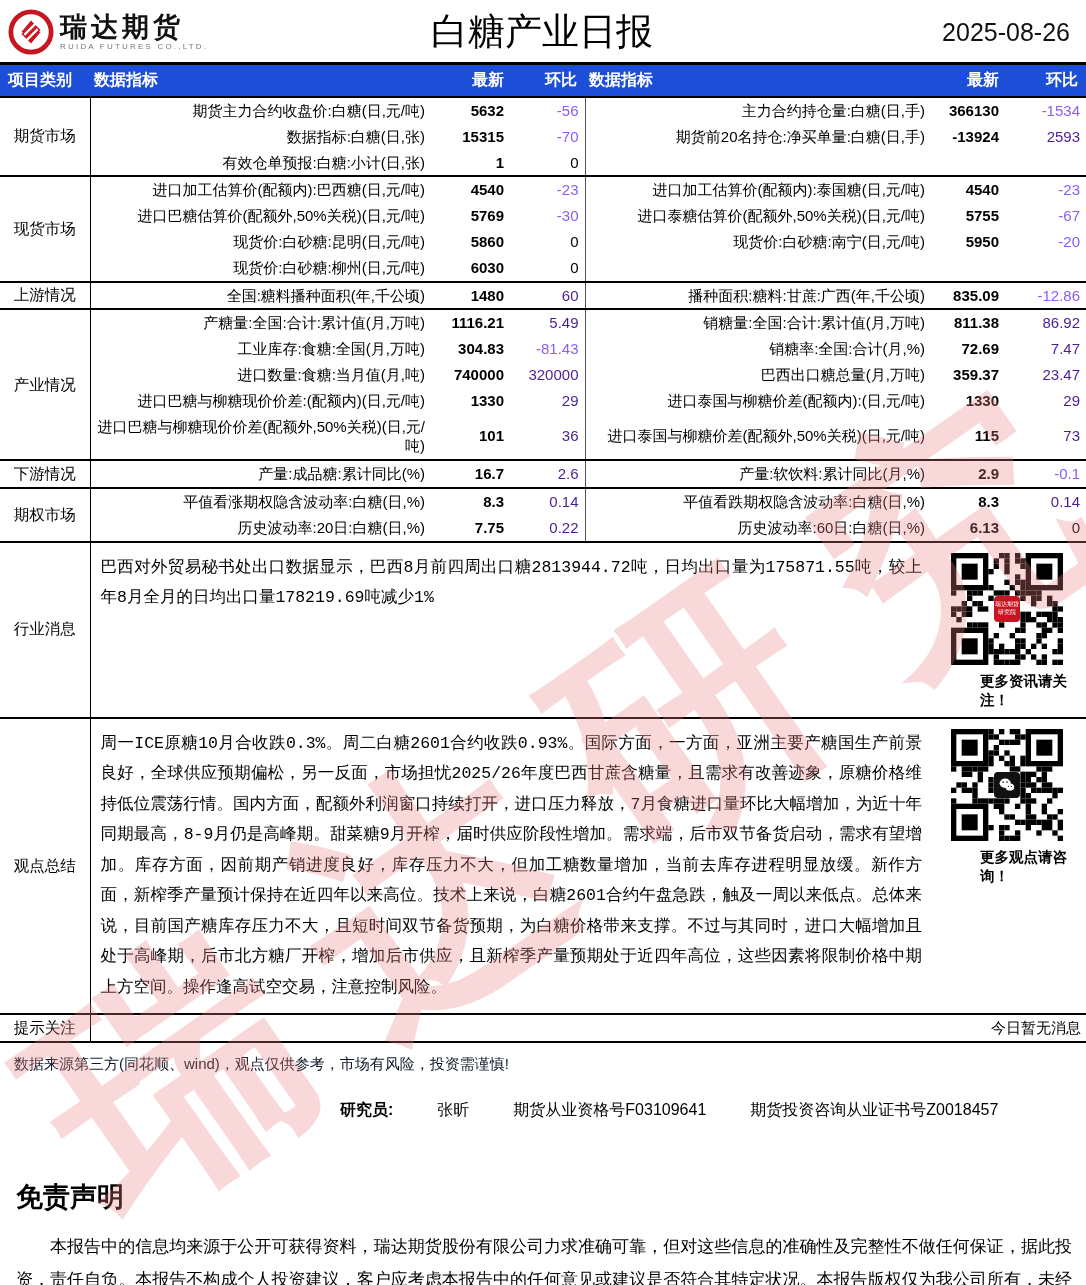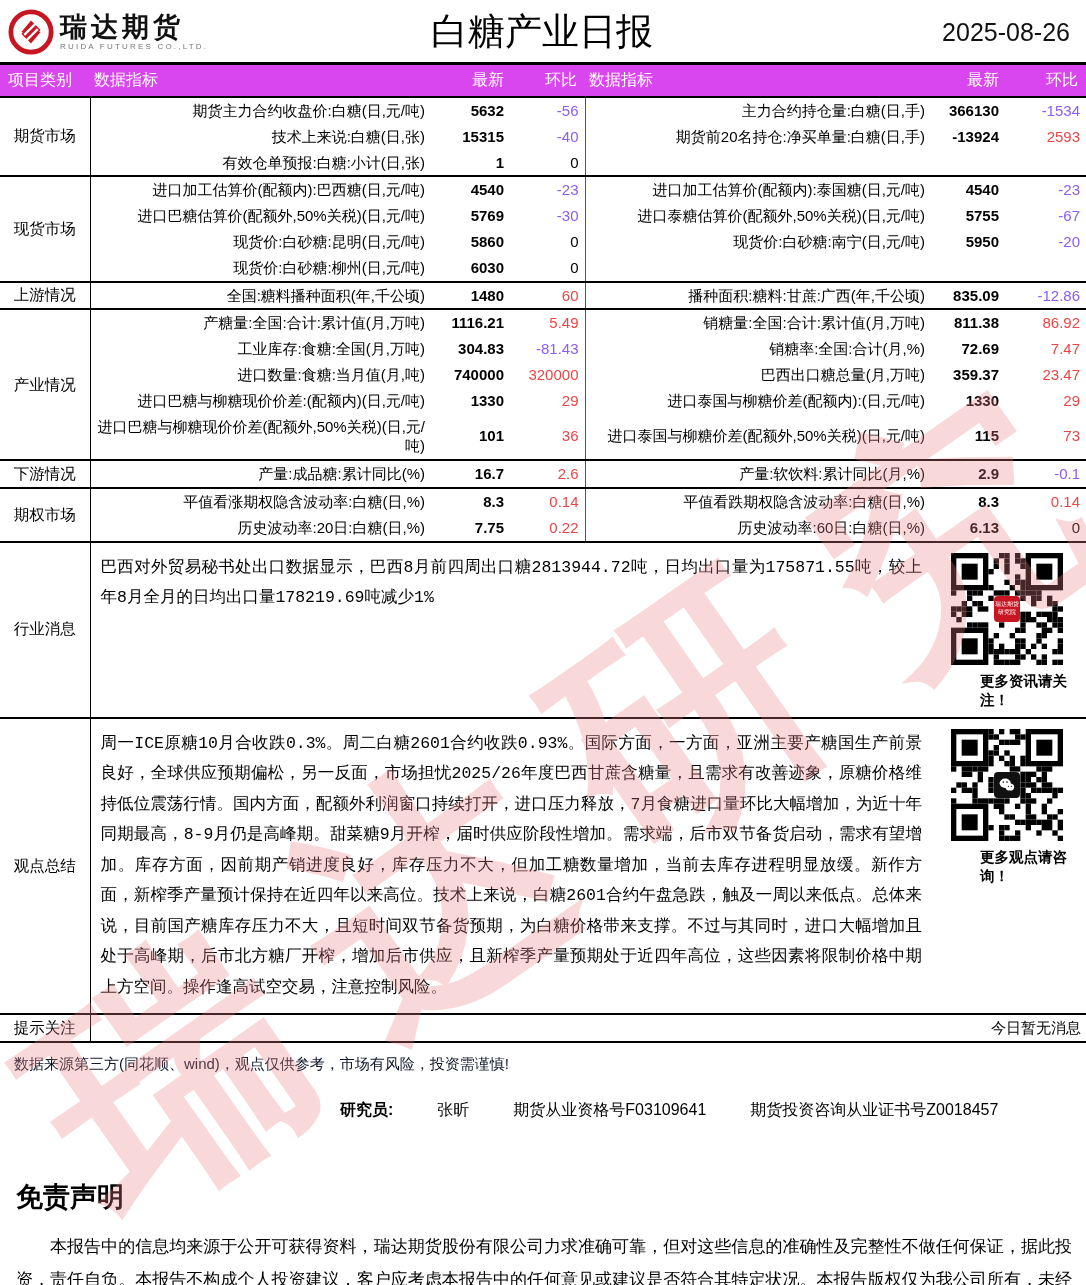--- a/index.html
+++ b/index.html
@@ -12,35 +12,35 @@
   .brand-mark { width:46px; height:46px; flex:0 0 46px; }
   .brand-txt .cn { font-size:27px; font-weight:700; color:#111; letter-spacing:4px; line-height:1.05; }
   .brand-txt .en { font-size:8px; color:#777; letter-spacing:2.2px; }
   .rpt-title { font-size:37px; font-weight:400; color:#000; text-align:center; flex:1; }
   .rpt-date { width:300px; text-align:right; font-size:25px; color:#111; padding-right:6px; }
 
   
   table.main { width:100%; border-collapse:collapse; table-layout:fixed; border-top:3px solid #000; }
   col.c-cat{width:90px;} col.c-ind1{width:340px;} col.c-val1{width:90px;} col.c-chg1{width:65px;}
   col.c-ind2{width:345px;} col.c-val2{width:85px;} col.c-chg2{width:71px;}
-  thead th { background:#d946ef; color:#fff; font-size:16px; font-weight:400; padding:5px 4px; }
+  thead th { background:#1d4ed8; color:#fff; font-size:16px; font-weight:700; padding:5px 4px; }
   th.h-cat{ text-align:left; padding-left:8px; }
   th.h-ind{ text-align:left;margin-top:12px; }
   th.h-num{ text-align:right; padding-right:16px; }
   th.h-chg{ text-align:right; padding-right:8px; }
   tbody { border-top:2px solid #000; }
   tbody.last { border-bottom:2px solid #000; }
   td { font-size:15px; color:#000; padding:3px 5px; line-height:1.32; vertical-align:middle; }
   td.cat { text-align:center; font-size:15.5px; border-right:1px solid #000; padding:2px; }
   td.ind { text-align:right; padding-left:7px; }
   td.ind2 { border-left:1px solid #555; }
   td.num { text-align:right; padding-right:16px; white-space:nowrap;font-weight:bold; }
   td.chg { text-align:right; padding-right:6px; white-space:nowrap; }
   .neg { color:#8b5cf6; }
-  .pos { color:#ef4444; }
+  .pos { color:#4c1d95; }
 
   
   td.block { padding:6px 8px; vertical-align:middle;font-family:Liberation Mono, monospace; }
   .block-flex { display:flex; gap:8px; }
   .block-text { flex:1; font-size:16.5px; line-height:1.85; text-align:justify; padding:4px 6px 4px 2px; }
   .qr-col { width:142px; flex:0 0 142px; display:flex; flex-direction:column; align-items:center; justify-content:flex-start; padding-top:4px; }
   .qr-box { position:relative; width:112px; height:112px; }
   .qr-box svg { display:block; }
   .qr-logo { position:absolute; left:50%; top:50%; transform:translate(-50%,-50%); width:26px; height:26px; border-radius:4px; display:flex; align-items:center; justify-content:center; }
   .qr-logo.red { background:#c71622; }
@@ -112,23 +112,23 @@
       <tr>
         <td class="cat" rowspan="3">期货市场</td>
         <td class="ind">期货主力合约收盘价:白糖(日,元/吨)</td>
         <td class="num">5632</td>
         <td class="chg neg">-56</td>
         <td class="ind ind2">主力合约持仓量:白糖(日,手)</td>
         <td class="num">366130</td>
         <td class="chg neg">-1534</td>
       </tr>
       <tr>
-        <td class="ind">技术上来说:白糖(日,张)</td>
+        <td class="ind">数据指标:白糖(日,张)</td>
         <td class="num">15315</td>
-        <td class="chg neg">-40</td>
+        <td class="chg neg">-70</td>
         <td class="ind ind2">期货前20名持仓:净买单量:白糖(日,手)</td>
         <td class="num">-13924</td>
         <td class="chg pos">2593</td>
       </tr>
       <tr>
         <td class="ind">有效仓单预报:白糖:小计(日,张)</td>
         <td class="num">1</td>
         <td class="chg">0</td>
         <td class="ind ind2"></td>
         <td class="num"></td>

